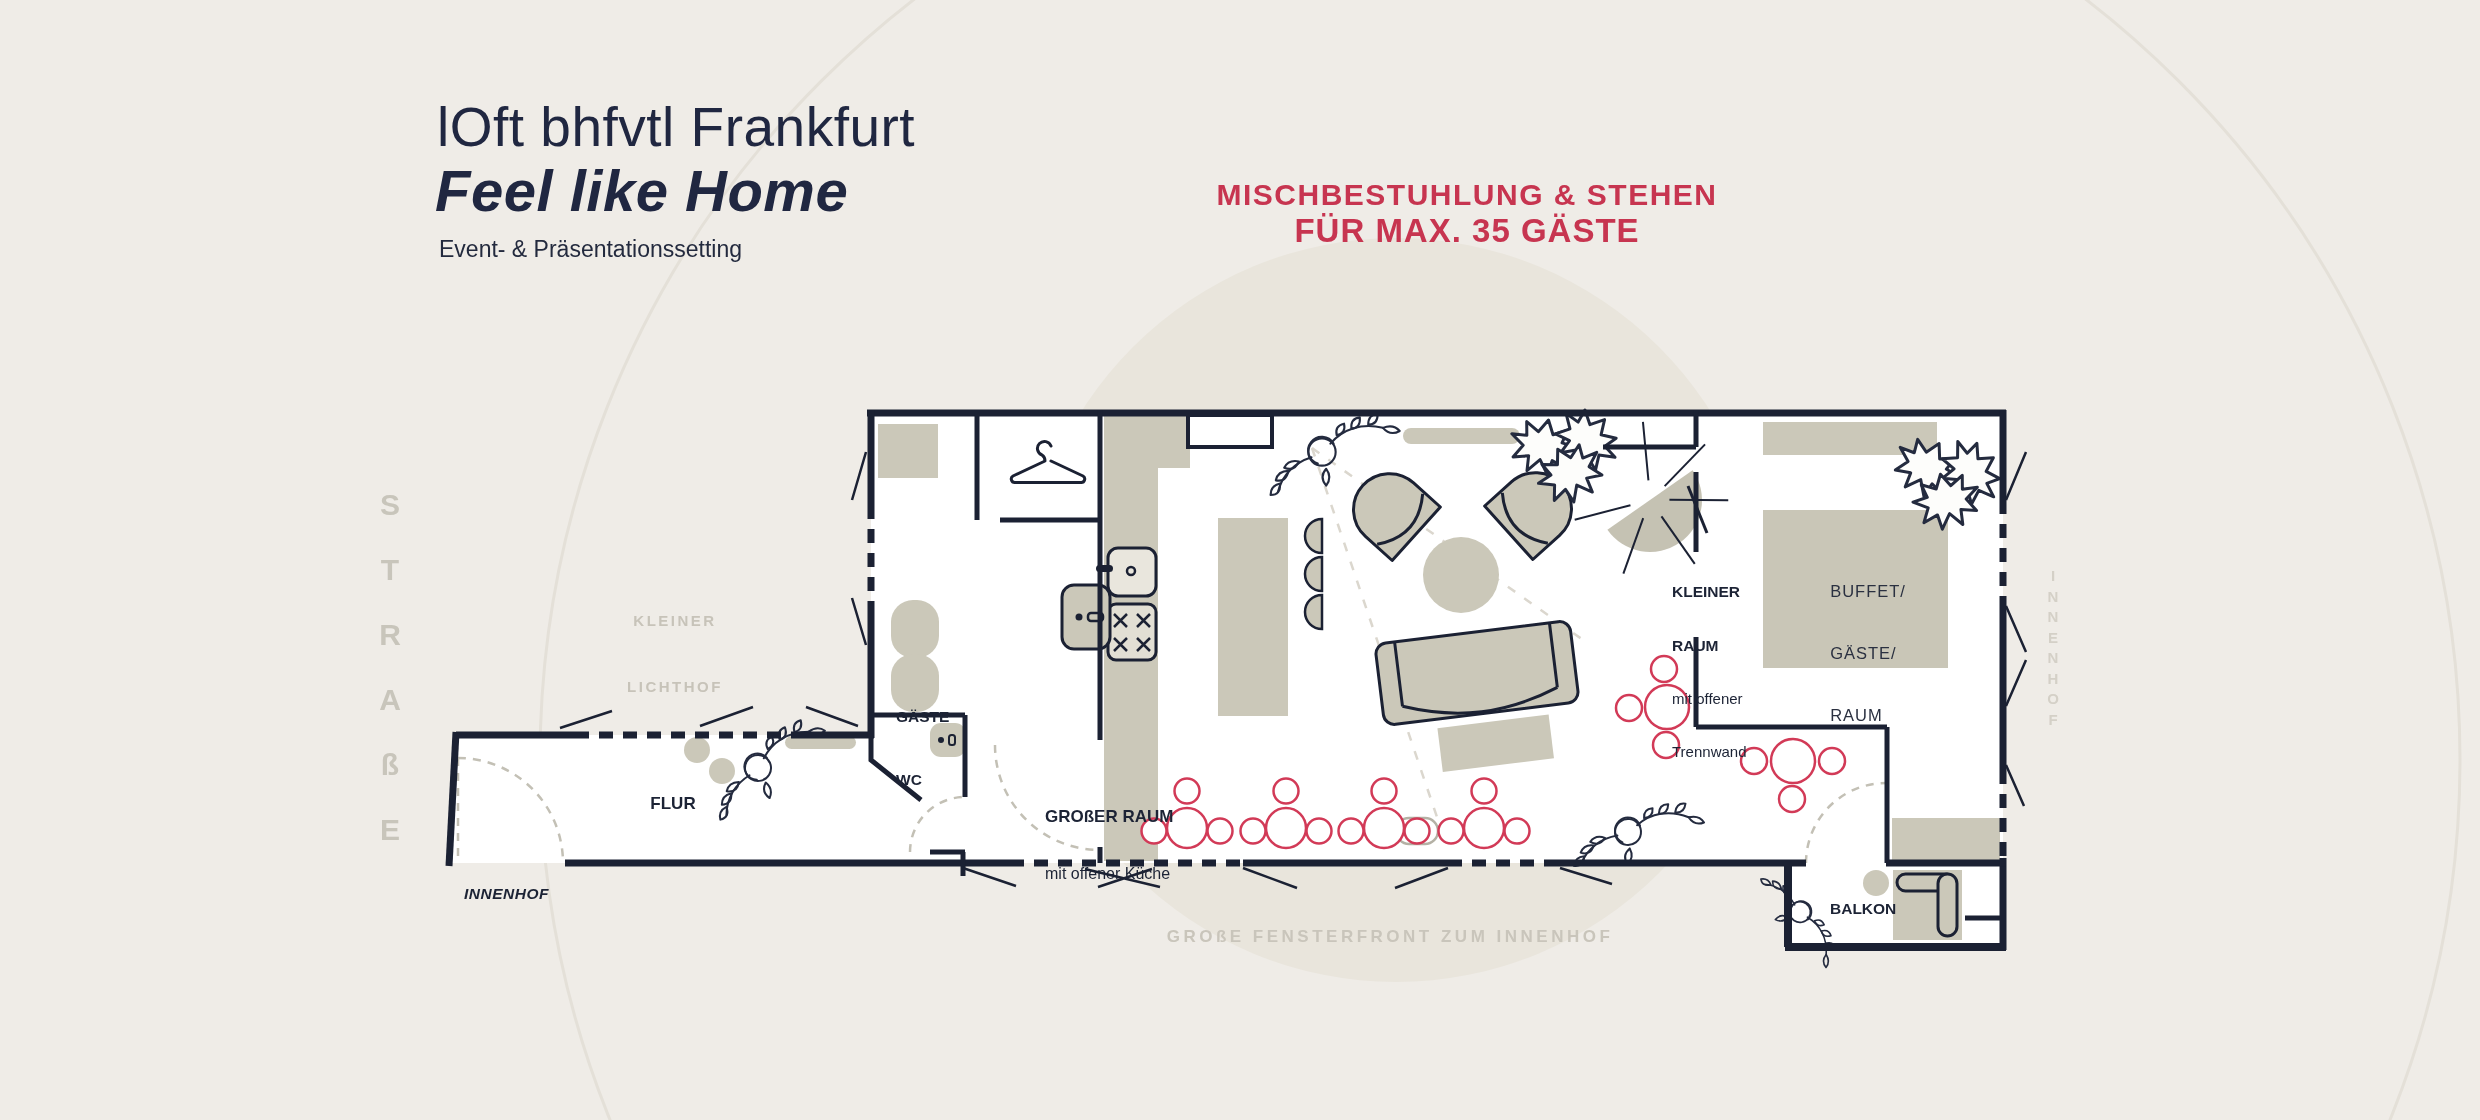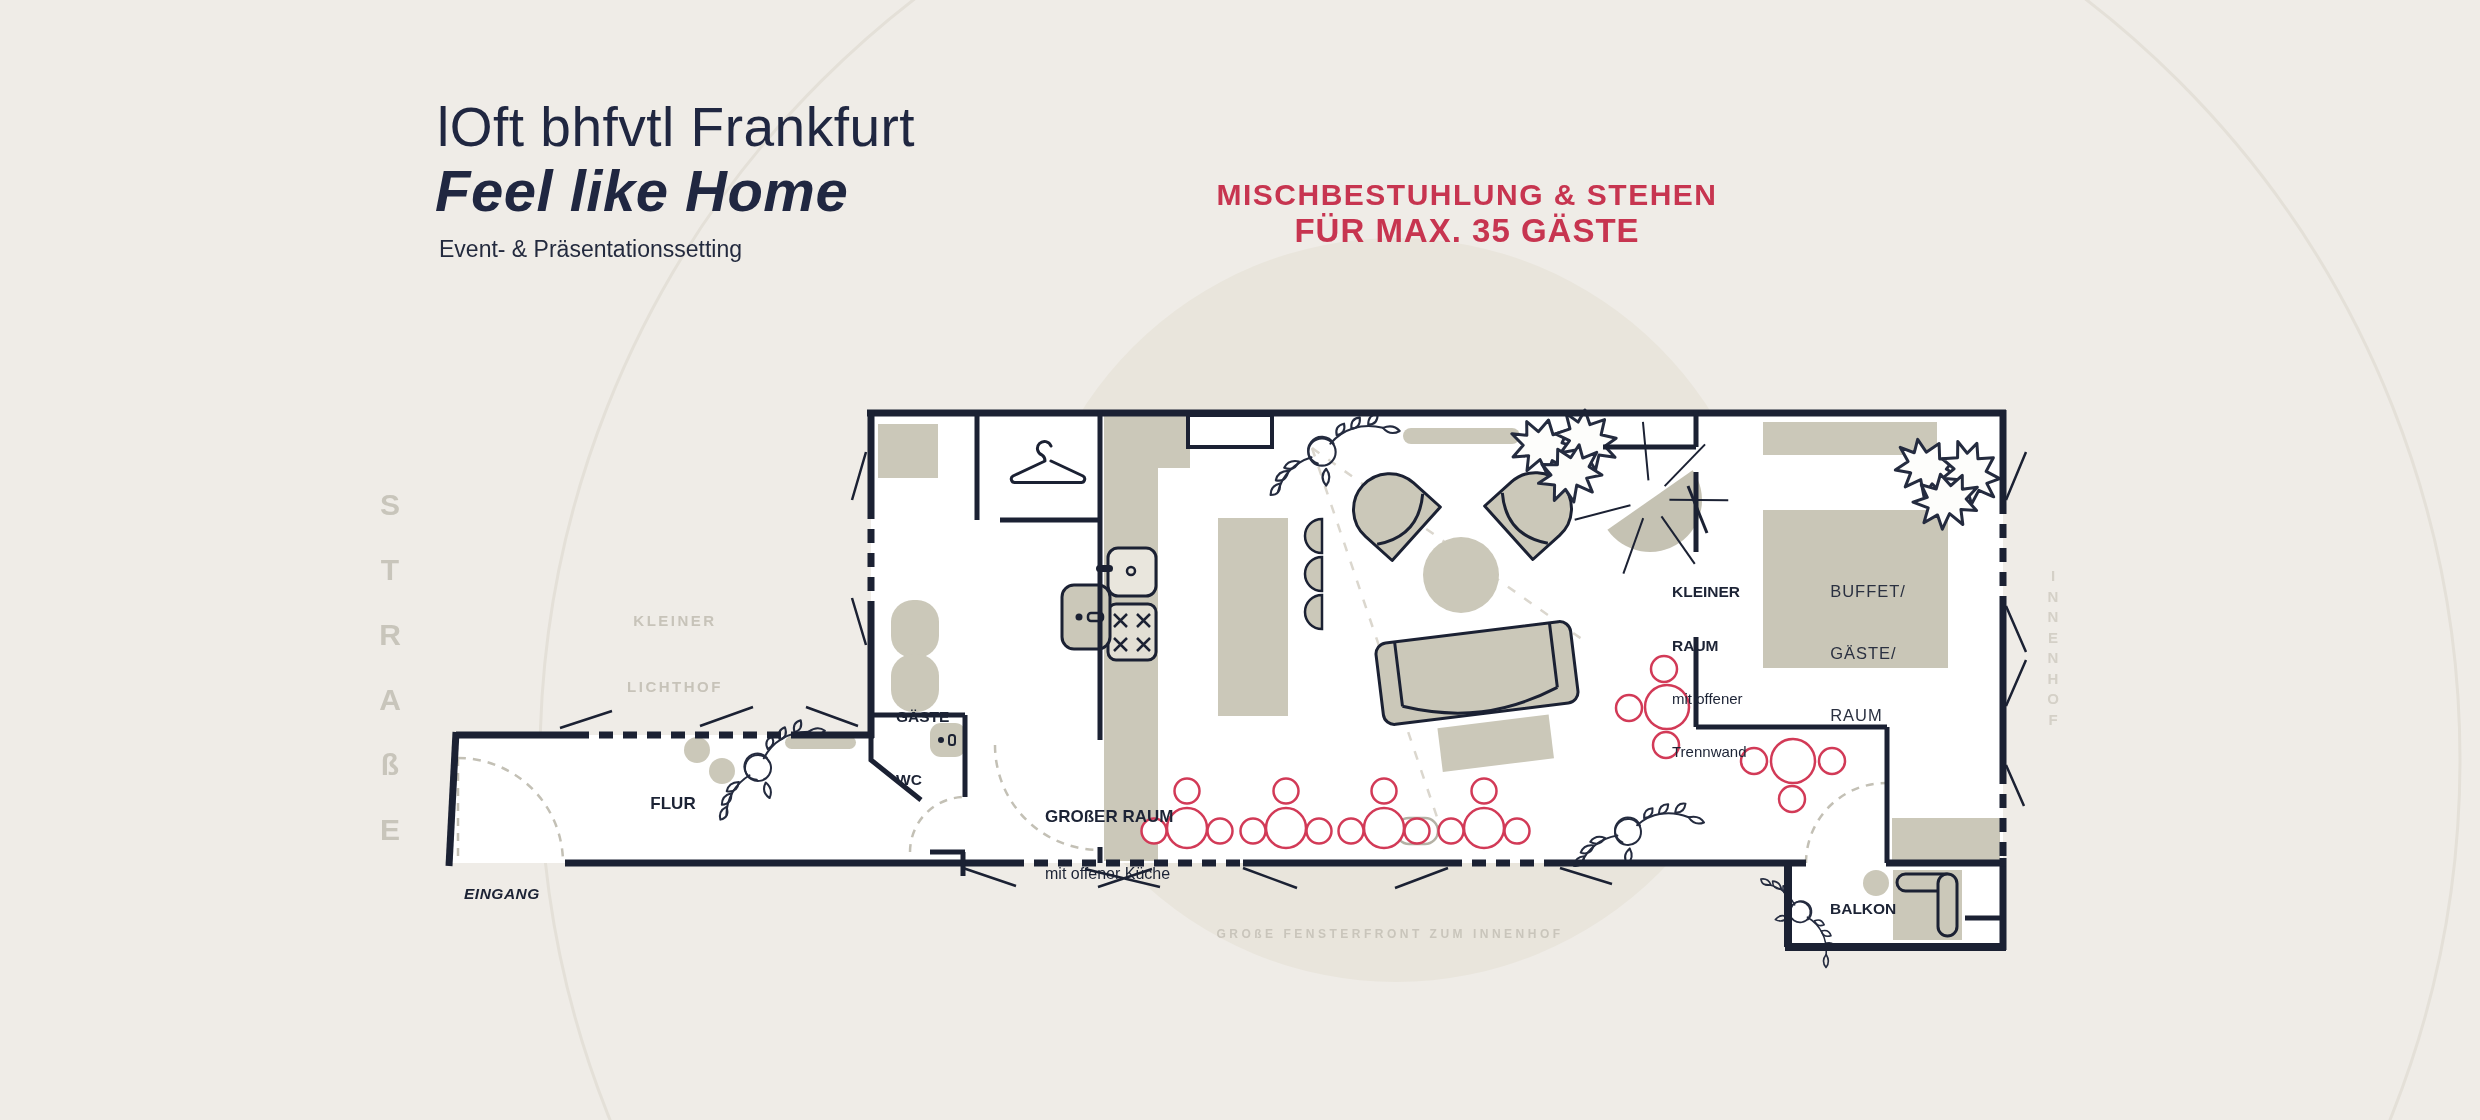--- a/index.html
+++ b/index.html
@@ -13,21 +13,21 @@
   .cap1{font-size:30px;font-weight:700;color:#C73550;letter-spacing:1.5px;transform:translateX(-50%);}
   .cap2{font-size:33px;font-weight:800;color:#C73550;letter-spacing:1px;transform:translateX(-50%);}
   .room{font-weight:800;font-size:17px;line-height:30px;}
   .room-sm{font-weight:800;font-size:15.5px;line-height:21px;}
   .room-mix b{display:block;font-weight:800;font-size:15.5px;line-height:21.5px;}
   .room-mix span{display:block;font-weight:400;font-size:15px;line-height:21px;}
   .gross b{display:block;font-weight:800;font-size:17px;line-height:26px;}
   .gross span{display:block;font-weight:400;font-size:16px;line-height:24px;}
   .center{transform:translateX(-50%);text-align:center;}
   .gray-label{color:#C7C3B9;font-weight:700;letter-spacing:2.5px;font-size:15px;line-height:22px;}
-  .fenster{color:#C9C5BB;font-weight:700;letter-spacing:3.5px;font-size:12px;}
+  .fenster{color:#C9C5BB;font-weight:700;letter-spacing:3.5px;font-size:17px;}
   .eingang{font-size:15.5px;font-weight:800;font-style:italic;letter-spacing:.5px;}
   .buffet div{font-weight:400;font-size:16.5px;line-height:30px;color:#2A3040;letter-spacing:1px;text-align:left;}
   .vcol{position:absolute;display:flex;flex-direction:column;align-items:center;}
   .vcol.street span{font-size:30px;font-weight:800;color:#C8C5BB;line-height:33px;margin-bottom:32px;}
   .vcol.hof span{font-size:15px;font-weight:700;color:#D4D0C7;line-height:15px;margin-bottom:5.5px;}
 </style>
 </head>
 <body>
 
 <div id="canvas">
@@ -288,21 +288,21 @@
 <div class="label fenster center" style="left:1378px;top:928px;">GROßE FENSTERFRONT ZUM INNENHOF</div>
 
 
 <div class="label room-sm" style="left:884px;top:664px;">
   <div>GÄSTE</div>
   <div>WC</div>
 </div>
 
 <div class="label room center" style="left:661px;top:789px;">FLUR</div>
 
-<div class="label eingang" style="left:452px;top:886px;">EINGANG</div>
+<div class="label eingang" style="left:452px;top:886px;">INNENHOF</div>
 
 <div class="label gross" style="left:1033px;top:772px;">
   <b>GROßER RAUM</b>
   <span>mit offener Küche</span>
 </div>
 
 <div class="label room-mix" style="left:1660px;top:549px;">
   <b>KLEINER</b>
   <b>RAUM</b>
   <span>mit offener</span>

